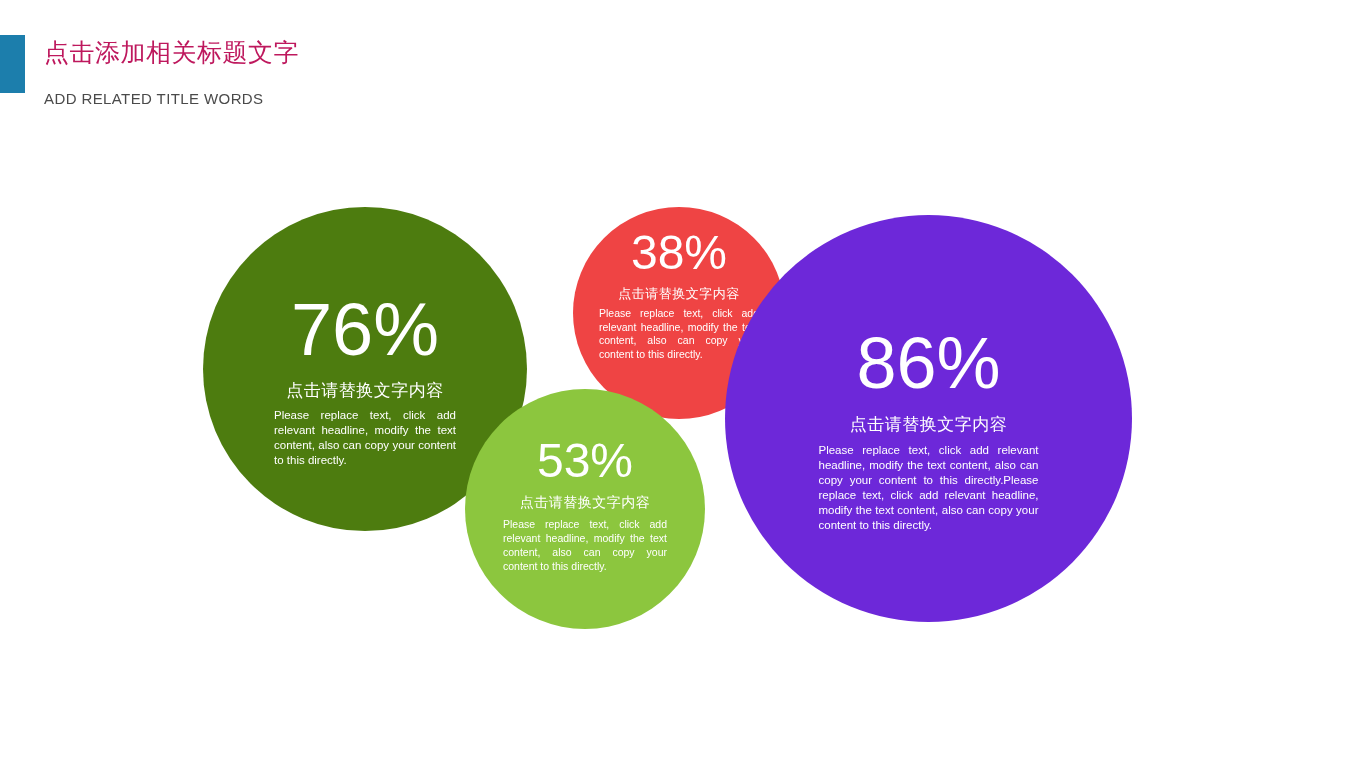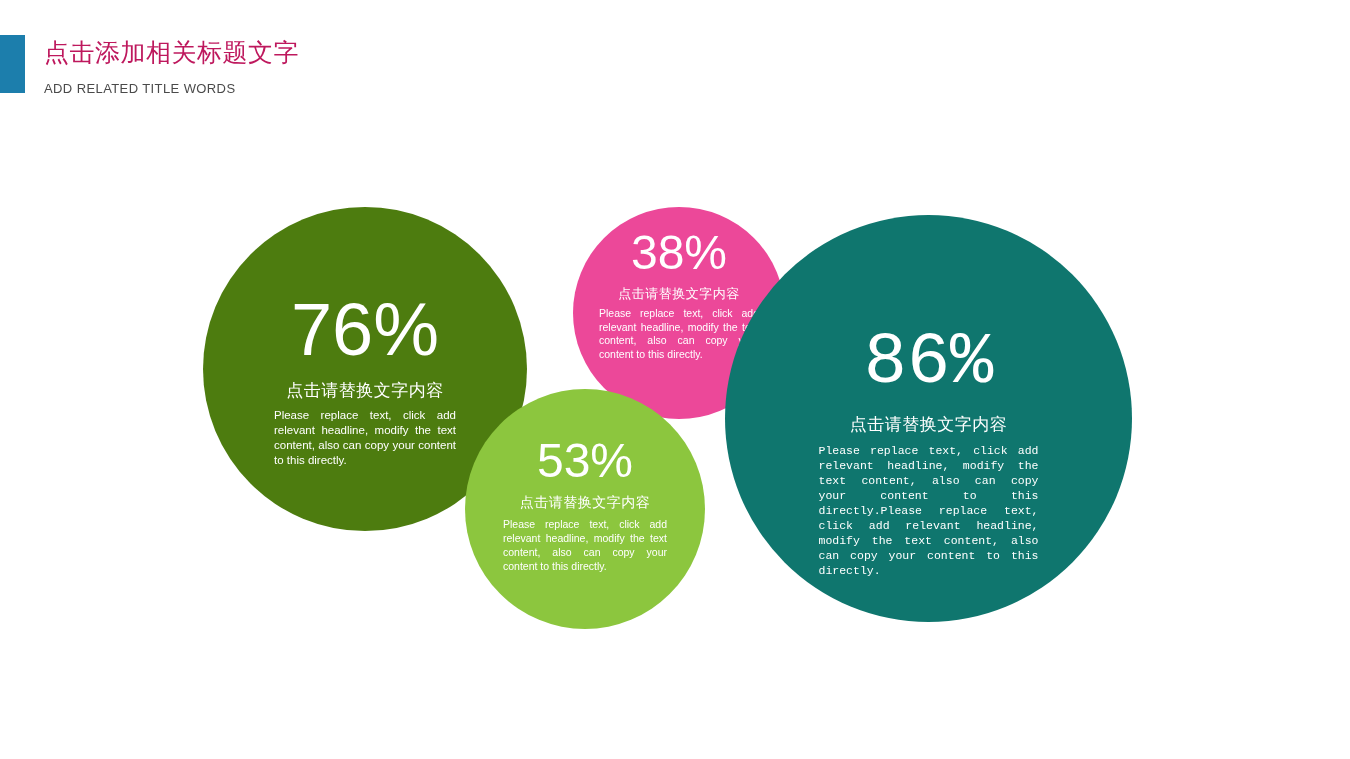--- a/index.html
+++ b/index.html
@@ -37,26 +37,26 @@
     top: 36px;
   }
   #title-cn {
     font-size: 25px;
     line-height: 32px;
     color: #be185d;
     letter-spacing: 0.5px;
     white-space: nowrap;
   }
   #title-en {
-    font-size: 13px;
+    font-size: 15px;
     line-height: 22px;
     color: #4a4a4a;
     letter-spacing: 0.4px;
     white-space: nowrap;
-    margin-top: 10px;
+    margin-top: 20px;
   }
 
   
   .bubble {
     position: absolute;
     border-radius: 50%;
     box-sizing: border-box;
     color: #ffffff;
     text-align: center;
   }
@@ -100,21 +100,21 @@
     width: 182px;
     margin-top: 6px;
   }
 
   
   #bubble-38 {
     left: 573px;
     top: 207px;
     width: 212px;
     height: 212px;
-    background: #ec4899;
+    background: #ef4444;
     z-index: 2;
   }
   #bubble-38 .inner { top: 22px; }
   #bubble-38 .pct { font-size: 48px; }
   #bubble-38 .sub-cn { font-size: 13px; margin-top: 8px; }
   #bubble-38 .body-txt {
     font-size: 10.5px;
     line-height: 13.5px;
     width: 160px;
     margin-top: 4px;
@@ -139,23 +139,22 @@
     width: 164px;
     margin-top: 5px;
   }
 
   
   #bubble-86 {
     left: 725px;
     top: 215px;
     width: 407px;
     height: 407px;
-    background: #0f766e;
+    background: #6d28d9;
     z-index: 4;
-    font-family: Liberation Mono, monospace;
   }
   #bubble-86 .inner { top: 112px; }
   #bubble-86 .pct { font-size: 72px; }
   #bubble-86 .sub-cn { font-size: 17px; margin-top: 14px; }
   #bubble-86 .body-txt {
     font-size: 11.5px;
     line-height: 15px;
     width: 220px;
     margin-top: 7px;
   }

